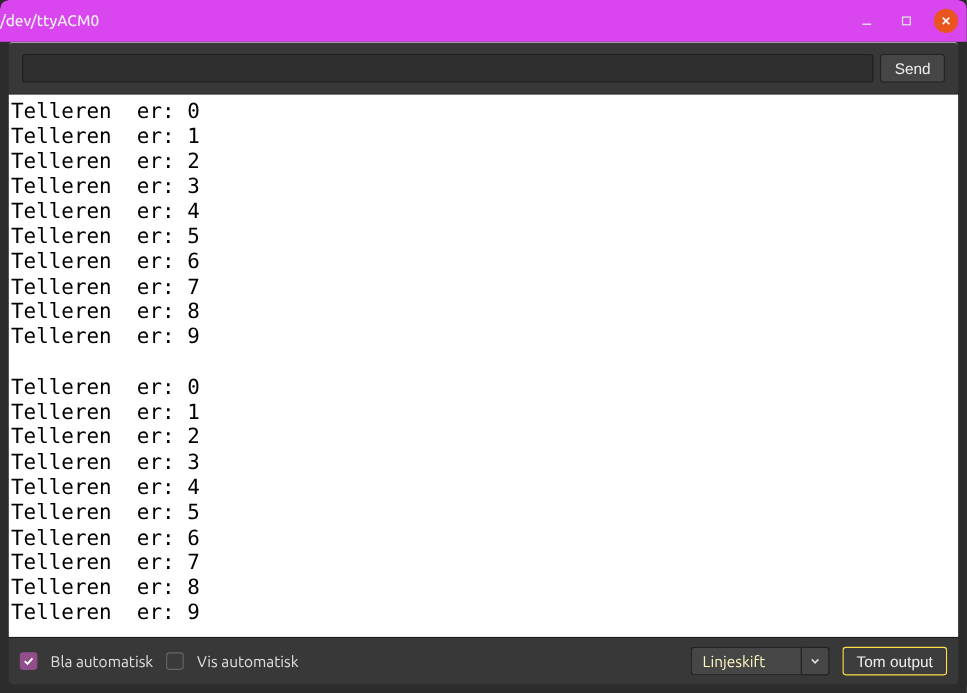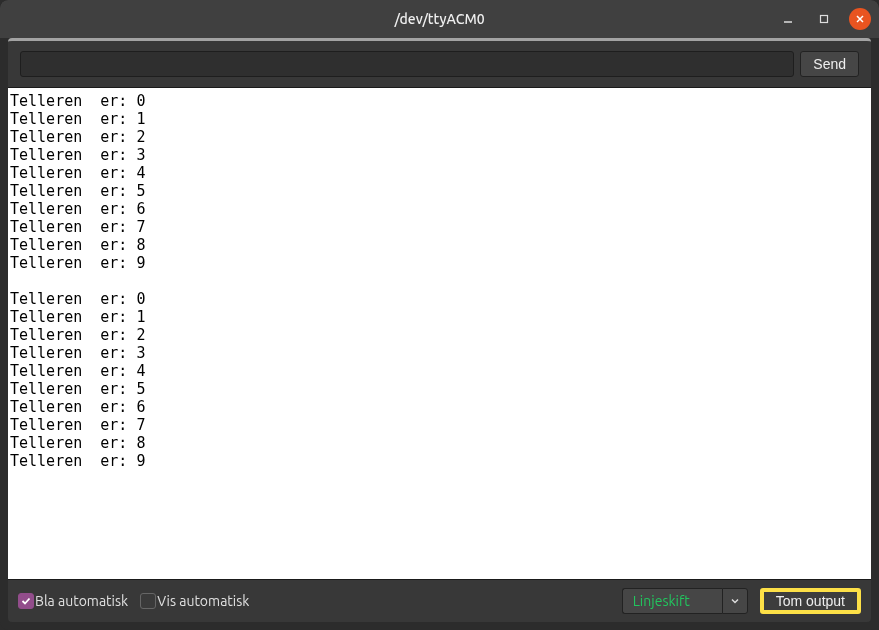--- a/index.html
+++ b/index.html
@@ -17,24 +17,24 @@
     width: 100%;
     height: 100%;
     display: flex;
     flex-direction: column;
     background: #2c2c2c;
     border-radius: 8px;
     overflow: hidden;
   }
   .titlebar {
     height: 38px;
-    background: #404040;
-    display: flex;
-    align-items: center;
-    justify-content: center;
+    background: #d946ef;
+    display: flex;
+    align-items: center;
+    justify-content: flex-start;
     position: relative;
     color: #f0f0f0;
     font-weight: 500;
   }
   .titlebar .controls {
     position: absolute;
     right: 8px;
     top: 0;
     bottom: 0;
     display: flex;
@@ -50,21 +50,21 @@
     justify-content: center;
     cursor: pointer;
   }
   .win-btn svg { display: block; }
   .win-btn.close { background: #e95420; }
   .toolbar {
     display: flex;
     gap: 6px;
     padding: 10px 12px 10px 12px;
     background: #383838;
-    border-top: 3px solid #a3a3a3;
+    border-top: 1px solid #a3a3a3;
     border-bottom: 1px solid #1a1a1a;
     margin: 0 8px;
     border-radius: 4px 4px 0 0;
   }
   .toolbar input[type=text] {
     flex: 1;
     background: #2f2f2f;
     border: 1px solid #1e1e1e;
     border-radius: 3px;
     color: #eee;
@@ -82,41 +82,41 @@
     cursor: pointer;
     display: flex;
     align-items: center;
     font-size: 14px;
   }
   .output {
     flex: 1;
     background: #ffffff;
     color: #000;
     font-family: "DejaVu Sans Mono", Consolas, monospace;
-    font-size: 15px;
+    font-size: 19px;
     line-height: 1.2;
     white-space: pre;
     padding: 4px 2px;
     margin: 0 8px;
     overflow: auto;
   }
   .statusbar {
     display: flex;
     align-items: center;
     gap: 12px;
     padding: 8px 10px;
     background: #383838;
     border-top: 1px solid #1a1a1a;
     margin: 0 8px 8px 8px;
     border-radius: 0 0 4px 4px;
   }
   .checkbox {
     display: flex;
     align-items: center;
-    gap: 1px;
+    gap: 12px;
     cursor: pointer;
   }
   .checkbox .box {
     width: 16px;
     height: 16px;
     border-radius: 3px;
     border: 1px solid #666;
     background: #3a3a3a;
     display: flex;
     align-items: center;
@@ -132,38 +132,38 @@
   .combo {
     display: flex;
     align-items: stretch;
     height: 26px;
   }
   .combo .label {
     background: #464646;
     border: 1px solid #222;
     border-right: none;
     border-radius: 3px 0 0 3px;
-    color: #22c55e;
+    color: #fef9c3;
     padding: 0 10px;
     display: flex;
     align-items: center;
     min-width: 100px;
   }
   .combo .arrow {
     background: #464646;
     border: 1px solid #222;
     border-radius: 0 3px 3px 0;
     width: 26px;
     display: flex;
     align-items: center;
     justify-content: center;
     cursor: pointer;
   }
   .btn.outlined {
-    border: 4px solid #fde047;
+    border: 1px solid #fde047;
     background: #3d3d3d;
   }
 </style>
 </head>
 <body>
 
 <div class="window">
 
   <div class="titlebar">
     <span>/dev/ttyACM0</span>

